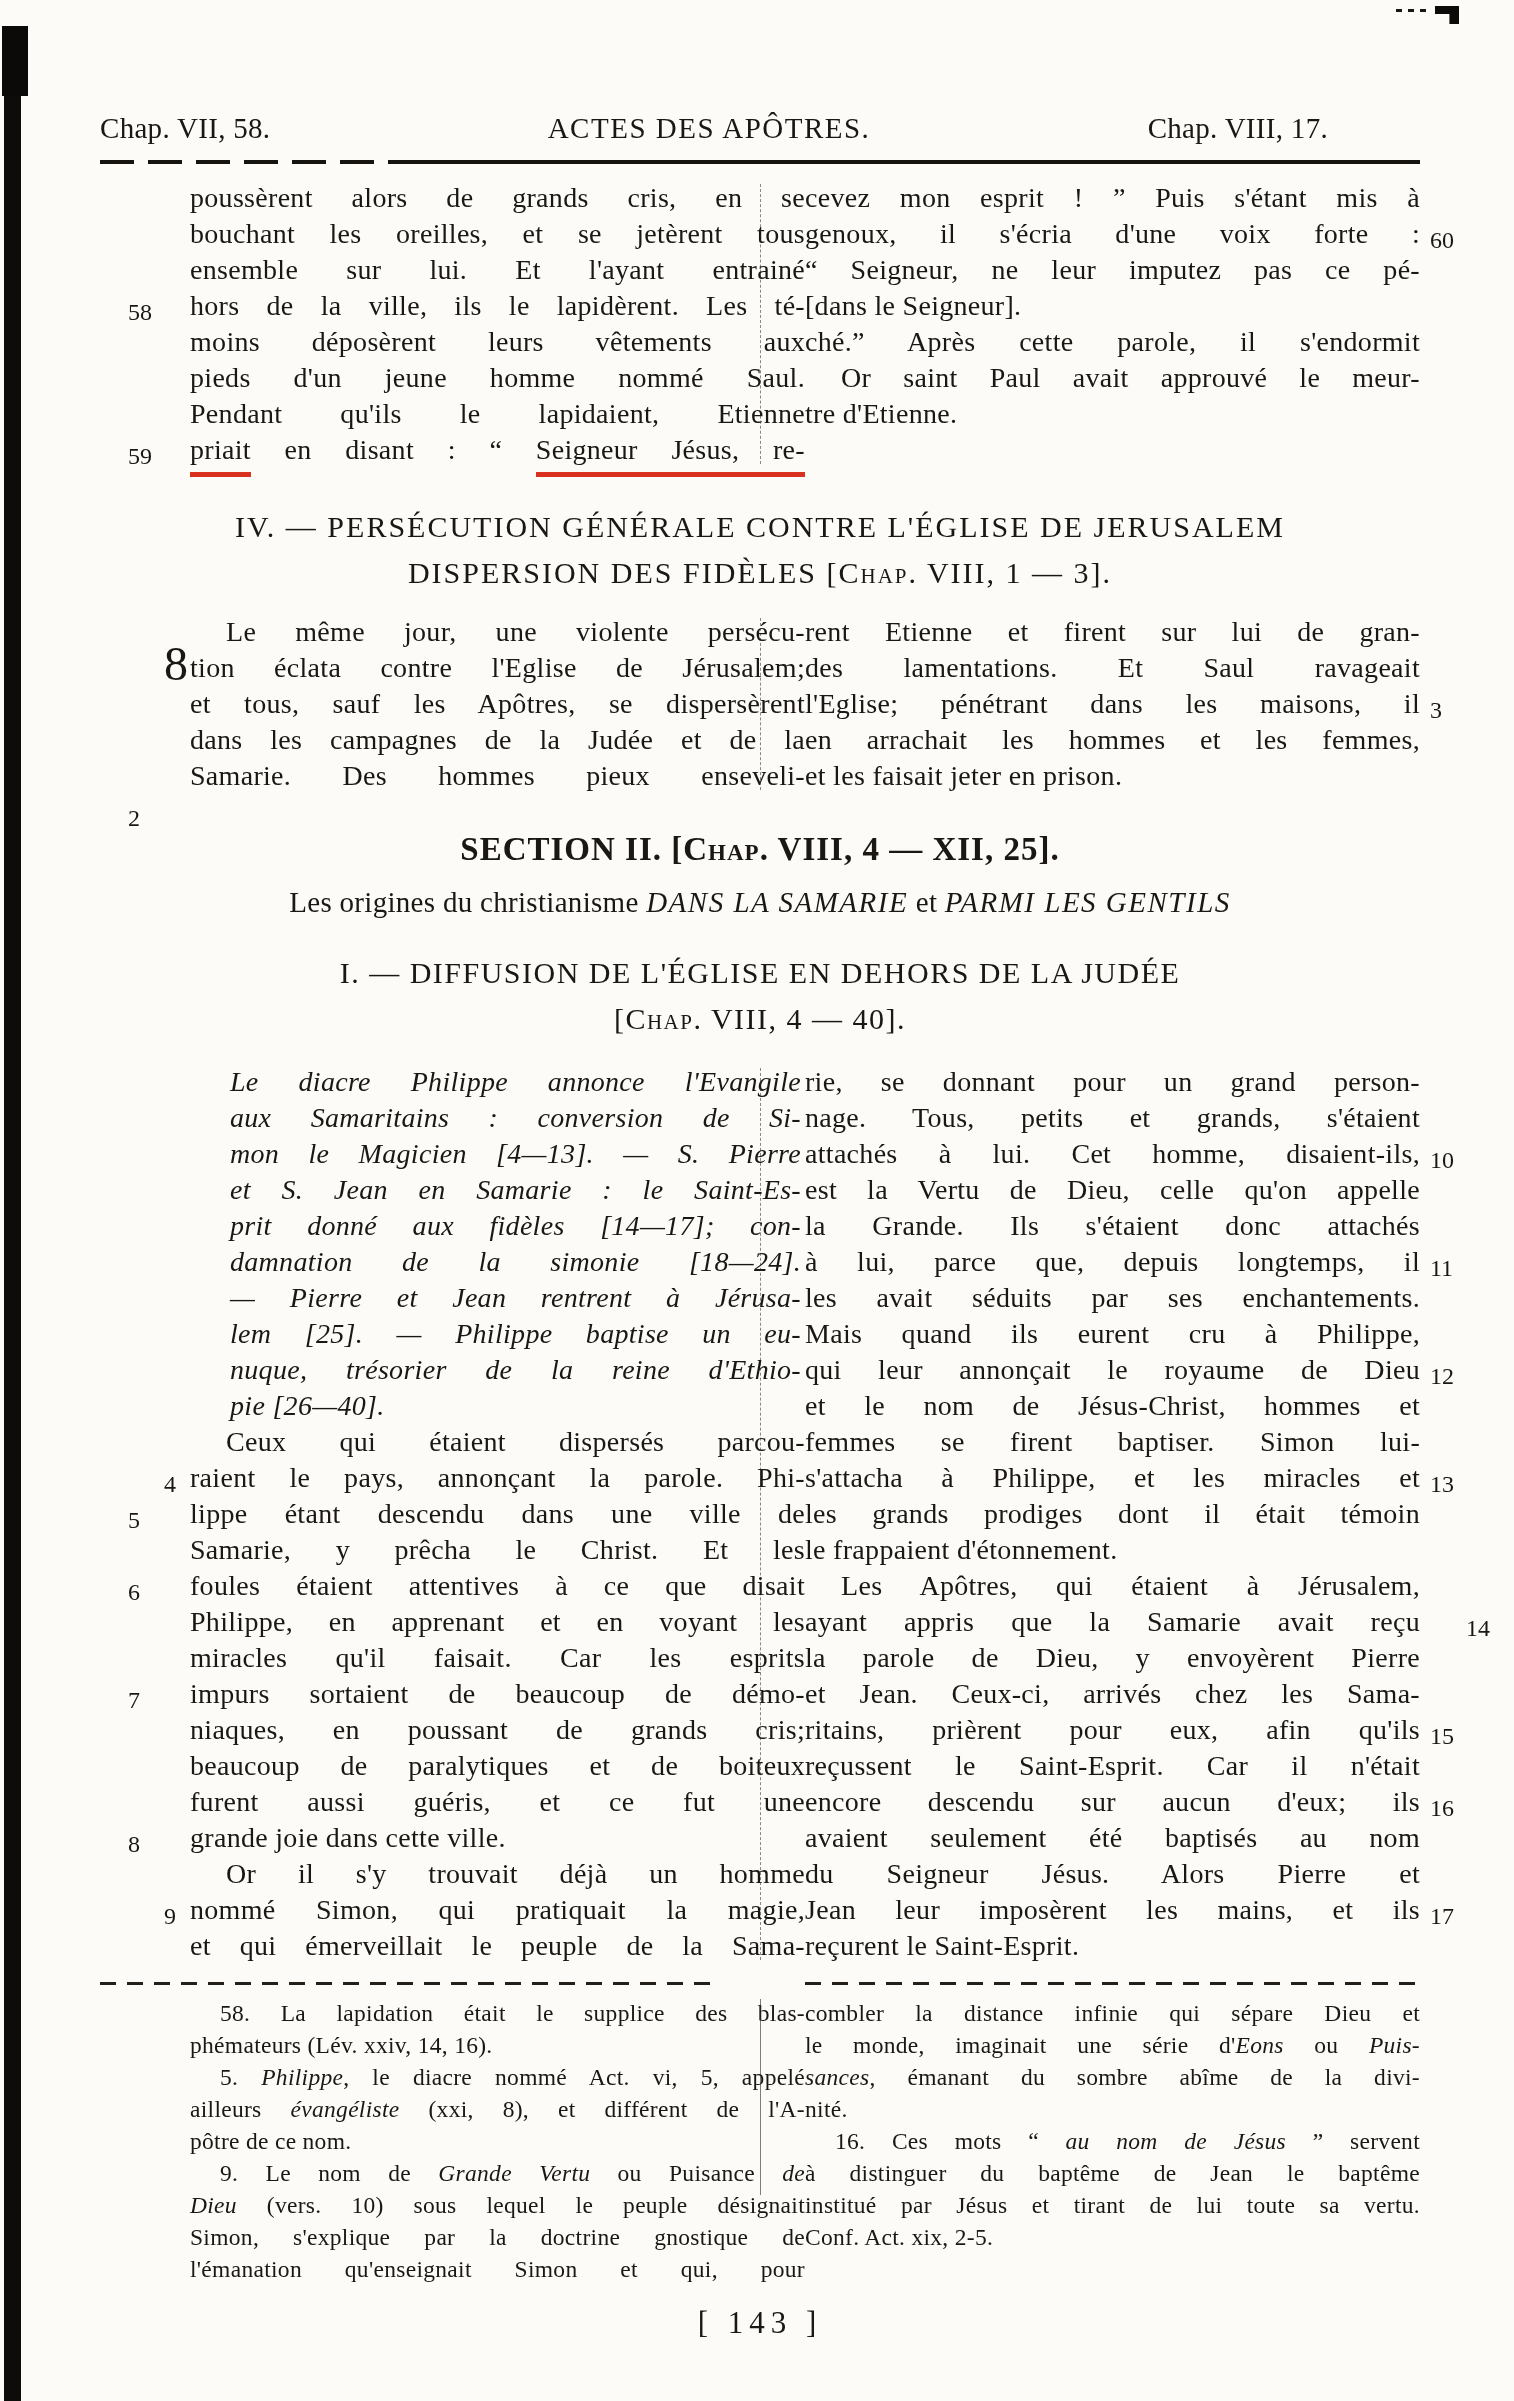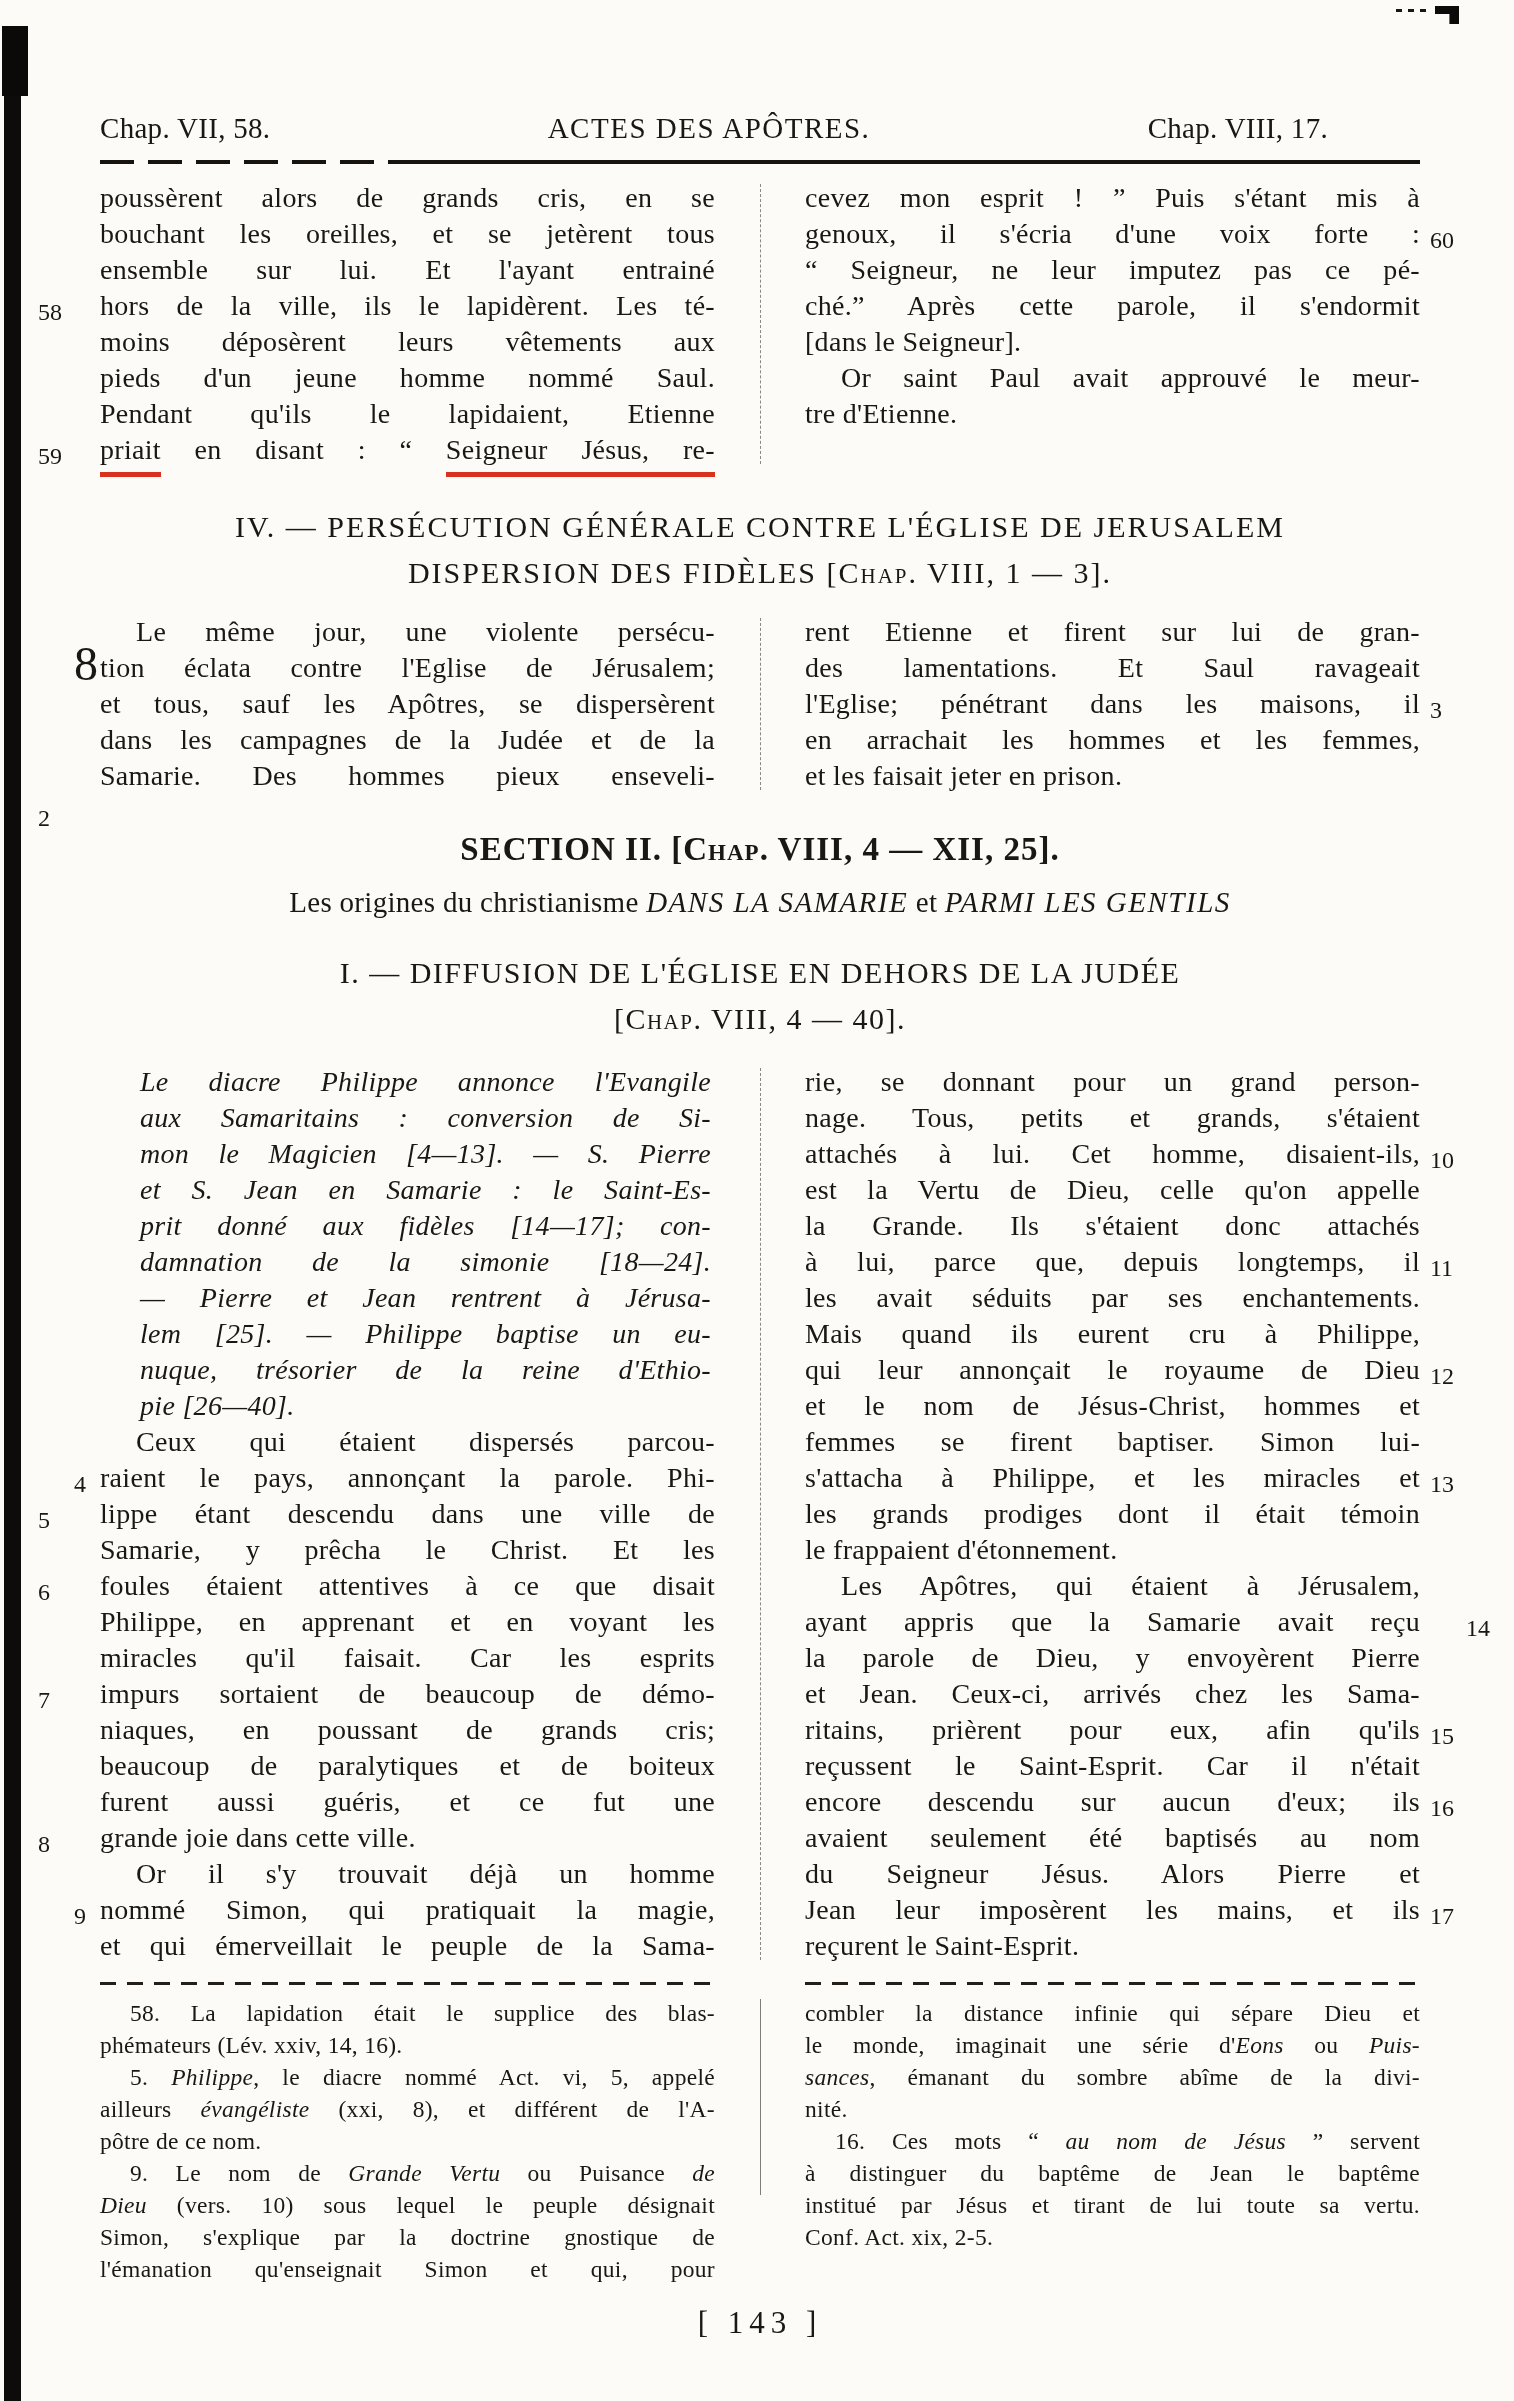--- a/index.html
+++ b/index.html
@@ -31,21 +31,21 @@
   .running-head{display:flex;justify-content:space-between;align-items:baseline;
     padding-top:112px;font-size:29px;}
   .rh-center{letter-spacing:1.5px;}
   .rh-right{margin-right:92px;}
   .head-rule{display:flex;margin-top:14px;height:5px;}
   .dash-seg{width:300px;height:4px;align-self:center;
     background:repeating-linear-gradient(90deg,#17130e 0 34px,rgba(0,0,0,0) 34px 48px);}
   .solid-seg{flex:1;height:4px;align-self:center;background:#17130e;}
 
   
-  .cols{display:flex;justify-content:space-between;position:relative;}
+  .cols{display:flex;justify-content:flex-end;position:relative;}
   .cols::after{content:"";position:absolute;left:50%;top:4px;bottom:4px;
     border-left:1px dashed rgba(45,40,34,.55);}
   .col{width:615px;font-size:28px;}
   .band-a{margin-top:16px;}
   .band-8{margin-top:18px;}
   .band-main{margin-top:22px;}
   .band-fn{margin-top:0;}
 
   
   .line{position:relative;line-height:36px;min-height:36px;
@@ -112,22 +112,22 @@
         <div class="line"><span>hors de la ville, ils le lapidèrent. Les té-</span></div>
         <div class="line"><span>moins déposèrent leurs vêtements aux</span></div>
         <div class="line"><span>pieds d'un jeune homme nommé Saul.</span></div>
         <div class="line"><span class="vnum left">59</span><span>Pendant qu'ils le lapidaient, Etienne</span></div>
         <div class="line"><span><span class="red-u">priait</span><span class=""> en disant : “ </span><span class="red-u">Seigneur Jésus, re-</span></span></div>
       </div>
     <div class="col">
         <div class="line"><span class="vnum right">60</span><span>cevez mon esprit ! ”  Puis s'étant mis à</span></div>
         <div class="line"><span>genoux, il s'écria d'une voix forte :</span></div>
         <div class="line"><span>“ Seigneur, ne leur imputez pas ce pé-</span></div>
+        <div class="line short"><span>[dans le Seigneur].</span></div>
         <div class="line"><span>ché.” Après cette parole, il s'endormit</span></div>
-        <div class="line short"><span>[dans le Seigneur].</span></div>
         <div class="line ind"><span>Or saint Paul avait approuvé le meur-</span></div>
         <div class="line short"><span>tre d'Etienne.</span></div>
       </div>
   </div>
 
   <div class="h-iv sc">
     <div>IV. — PERSÉCUTION GÉNÉRALE CONTRE L'ÉGLISE DE JERUSALEM</div>
     <div>DISPERSION DES FIDÈLES [Chap. VIII, 1 — 3].</div>
   </div>
 

